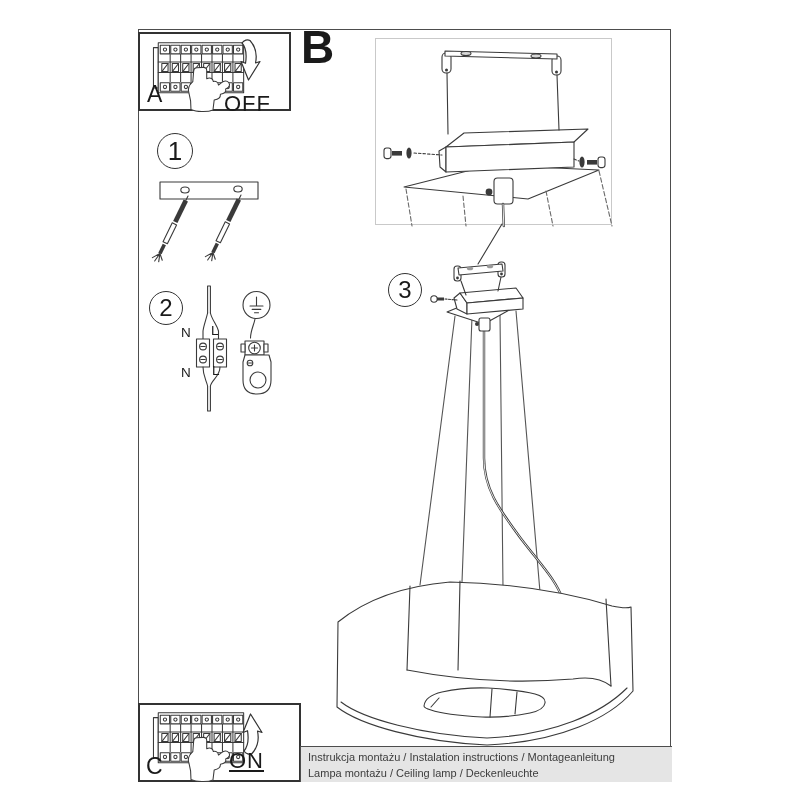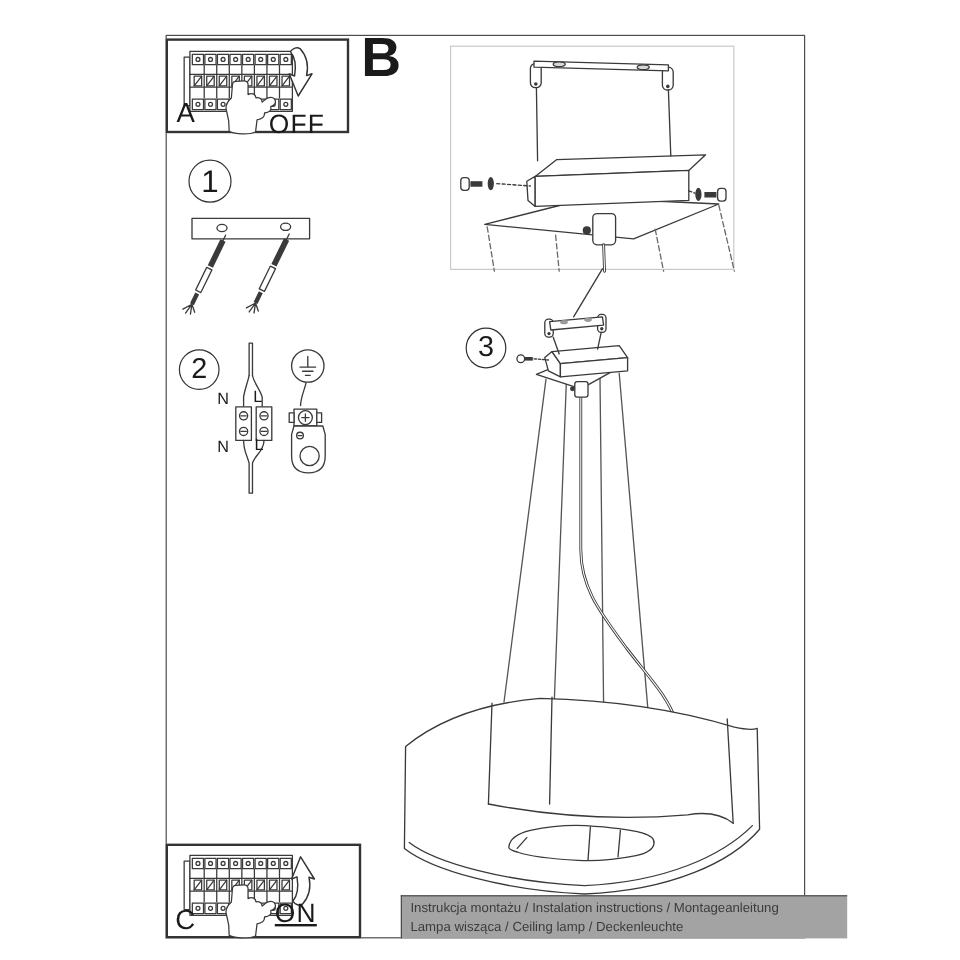--- a/index.html
+++ b/index.html
@@ -13,21 +13,21 @@
   .cornerletter{position:absolute;font-size:23px;color:#1a1a1a;line-height:1;}
   .action{position:absolute;font-size:22px;color:#1a1a1a;line-height:1;letter-spacing:1px;}
   .badge{position:absolute;width:34px;height:34px;border:1.6px solid #333;border-radius:50%;
          background:#fff;display:flex;align-items:center;justify-content:center;
          font-size:24px;color:#1a1a1a;box-sizing:border-box;}
   .wlabel{position:absolute;font-size:13.5px;color:#1a1a1a;line-height:1;}
   .bfig{position:absolute;left:375px;top:38px;width:237px;height:187px;
         border:1px solid #c9c9c9;box-sizing:border-box;background:#fff;}
   .footer{position:absolute;left:300px;top:746px;width:372px;height:36px;
           border-top:1px solid #4d4d4d;border-left:1px solid #4d4d4d;box-sizing:border-box;
-          padding:2px 0 0 7px;font-size:11px;color:#3c3c3c;line-height:16px;background:#a3a3a3;margin-left:34px;}
+          padding:2px 0 0 7px;font-size:11px;color:#3c3c3c;line-height:16px;background:#e5e5e5;}
   svg{position:absolute;overflow:visible;display:block;}
 </style>
 </head>
 <body>
 
 <div id="sheet">
 
   <div class="frame"></div>
 
   <div class="panelbox" style="left:138px;top:32px;width:153px;height:79px;">
@@ -352,16 +352,16 @@
     <svg style="left:93px;top:4px;" width="32" height="46" viewBox="0 0 32 46">
       <path d="M19,44.5 C24,39 26.5,31.5 24.5,22 L29,23.5 L17.5,5 L10,23.5 L14.5,21.7
                C16,31 14.5,38 11,42 C13,45 16.5,46 19,44.5 Z" fill="#fff" stroke="#333" stroke-width="1.2" stroke-linejoin="round"></path>
     </svg>
     <span class="action" style="left:89px;top:45px;text-decoration:underline;">ON</span>
     <span class="cornerletter" style="left:6px;top:50px;">C</span>
   </div>
 
   <div class="footer">
     <div>Instrukcja montażu / Instalation instructions / Montageanleitung</div>
-    <div>Lampa wisząca / Ceiling lamp / Deckenleuchte</div>
+    <div>Lampa montażu / Ceiling lamp / Deckenleuchte</div>
   </div>
 
 </div>
 
 </body></html>

